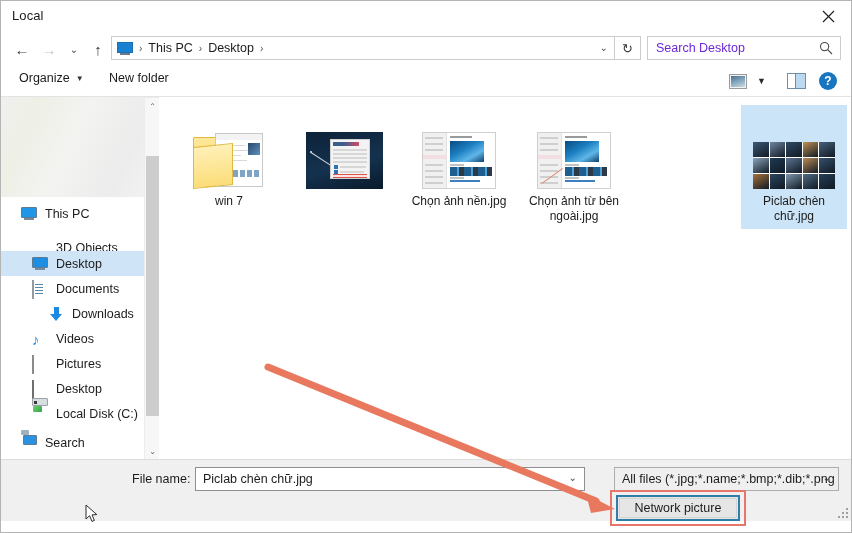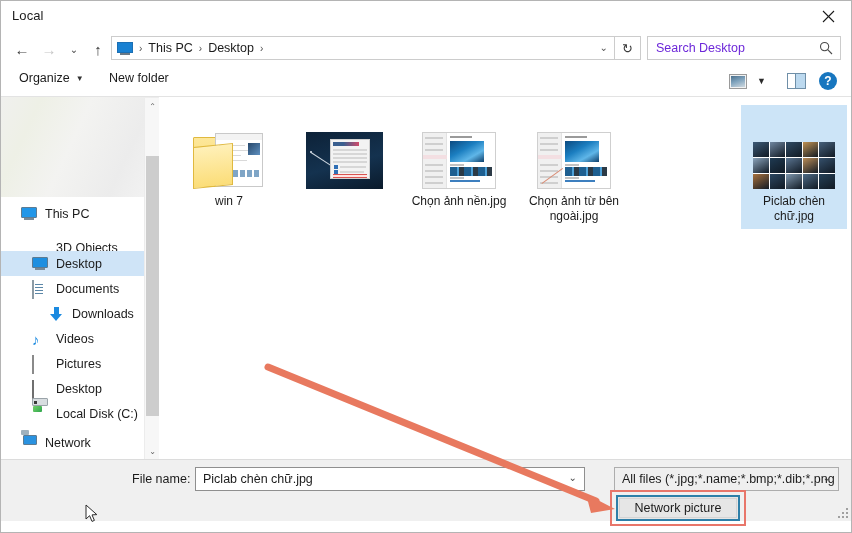--- a/index.html
+++ b/index.html
@@ -512,21 +512,21 @@
           <div class="tree-item" style="top: 279px;">
             <span class="ti-icon" style="margin-left: 31px;"><span class="ic-vid"></span></span>
             <span class="ti-label">Desktop</span>
           </div>
           <div class="tree-item" style="top: 304px;">
             <span class="ti-icon" style="margin-left: 31px;"><span class="ic-disk"><span class="body"></span><span class="led"></span><span class="grn"></span></span></span>
             <span class="ti-label">Local Disk (C:)</span>
           </div>
           <div class="tree-item" style="top: 333px;">
             <span class="ti-icon" style="margin-left: 20px;"><span class="ic-net"><span class="mon"></span><span class="plug"></span></span></span>
-            <span class="ti-label">Network</span>
+            <span class="ti-label">Search</span>
           </div>
         </div>
 
       <div id="sb-scroll">
         <div id="sb-up">⌃</div>
         <div id="sb-thumb"></div>
         <div id="sb-down">⌄</div>
       </div>
     </div>
 

